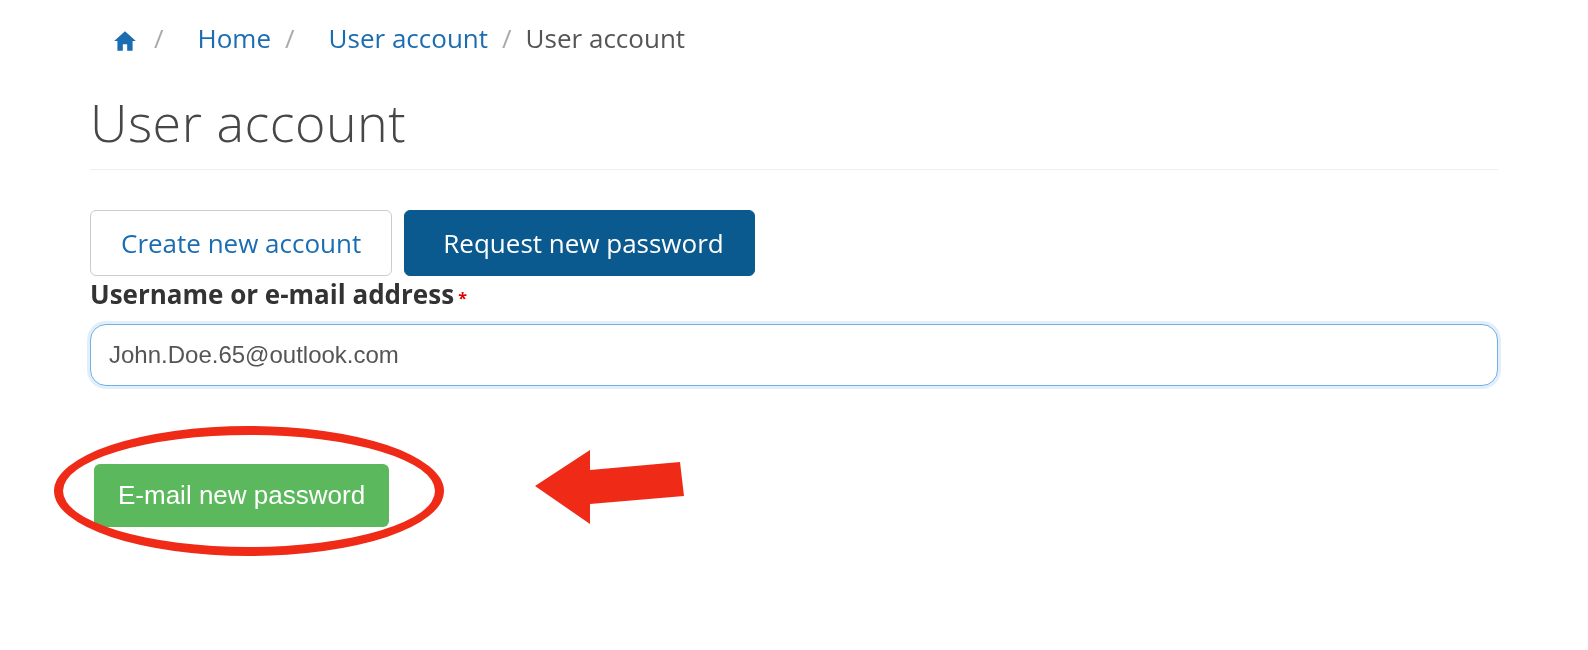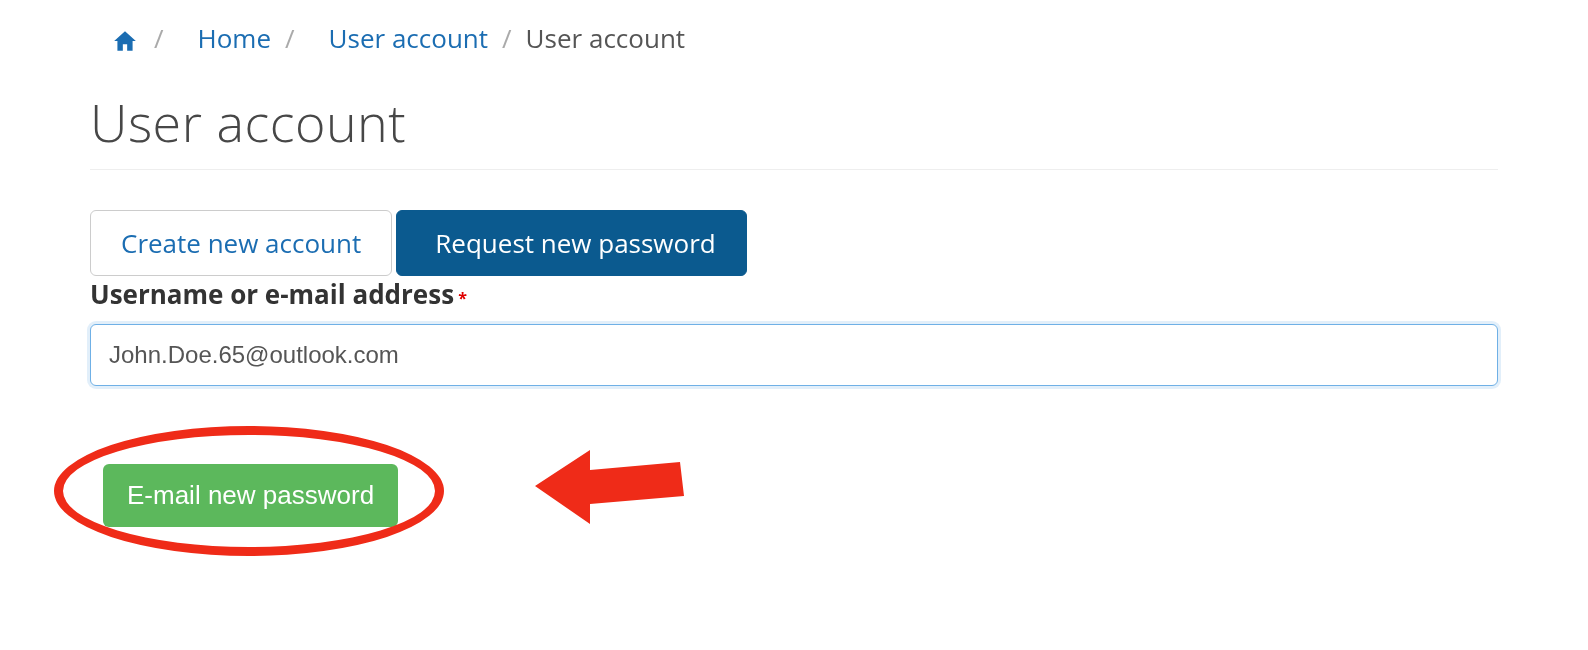--- a/index.html
+++ b/index.html
@@ -45,21 +45,21 @@
     font-weight: 300;
     color: #474747;
     margin: 10px 0 20px 0;
     padding-bottom: 12px;
     border-bottom: 1px solid #eee;
     letter-spacing: 0.5px;
   }
   .tabs {
     margin-top: 40px;
     display: flex;
-    gap: 4px;
+    gap: 12px;
   }
   .tab {
     font-size: 26px;
     padding: 14px 30px;
     border: 1px solid #ccc;
     border-radius: 6px;
     background: #fff;
     color: #1b6db2;
     cursor: pointer;
     white-space: nowrap;
@@ -80,34 +80,34 @@
   .required {
     color: #e00000;
     font-weight: 700;
   }
   .text-input {
     margin-top: 12px;
     width: 100%;
     font-size: 24px;
     padding: 16px 18px;
     border: 1px solid #6fb0e6;
-    border-radius: 6px;
+    border-radius: 16px;
     color: #555;
     outline: none;
     box-shadow: 0 0 0 3px rgba(111,176,230,0.2);
   }
   .submit-wrap {
     position: relative;
     margin-top: 40px;
     height: 140px;
   }
   .btn-green {
     position: absolute;
     top: 38px;
-    left: 13px;
+    left: 4px;
     font-size: 26px;
     font-weight: 400;
     padding: 16px 24px;
     background: #5cb85c;
     color: #fff;
     border: none;
     border-radius: 6px;
     cursor: pointer;
   }
   .annotation-ellipse {

